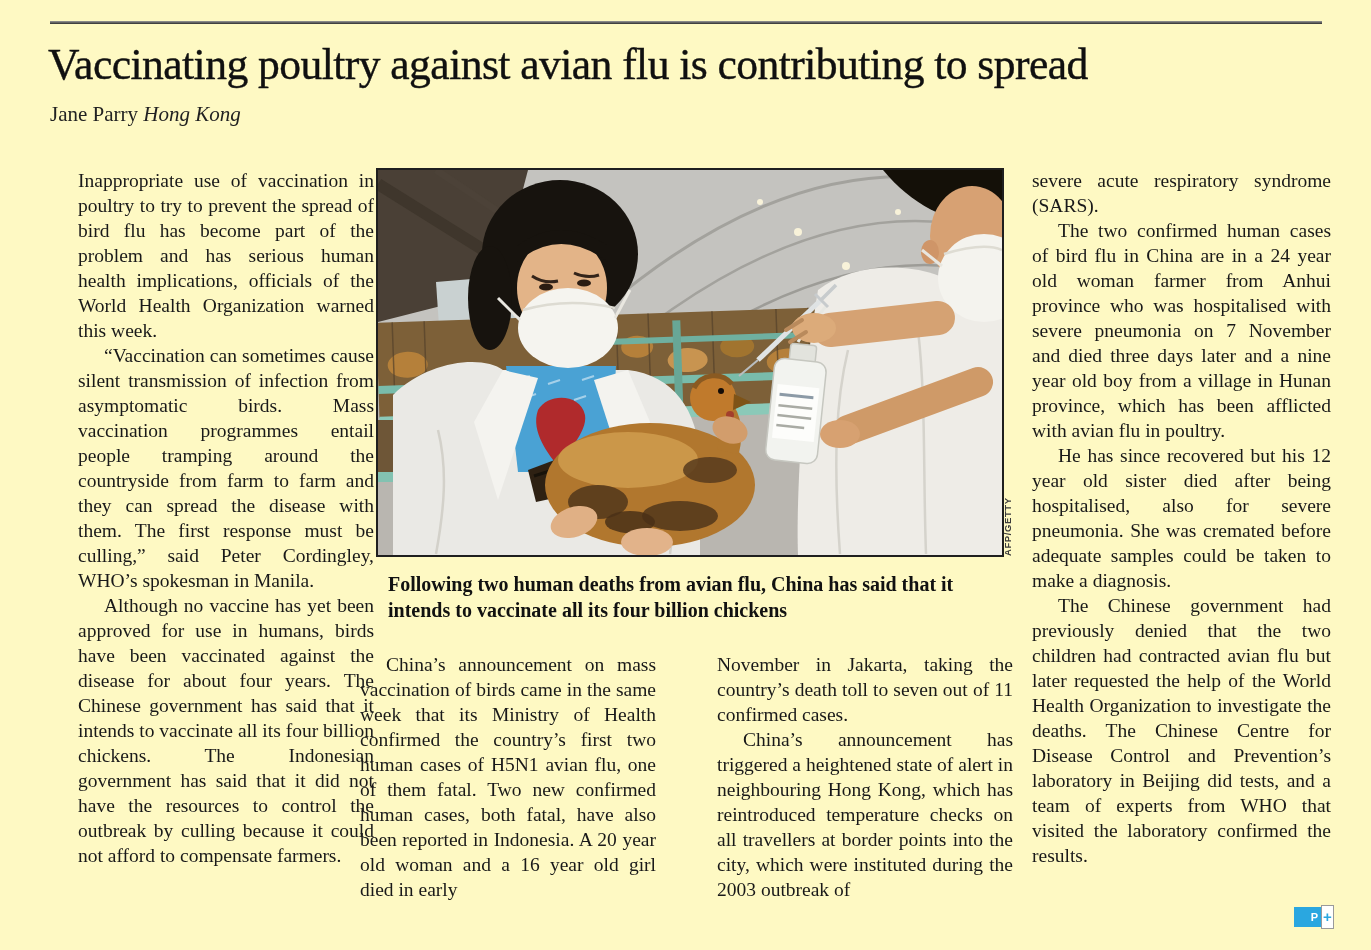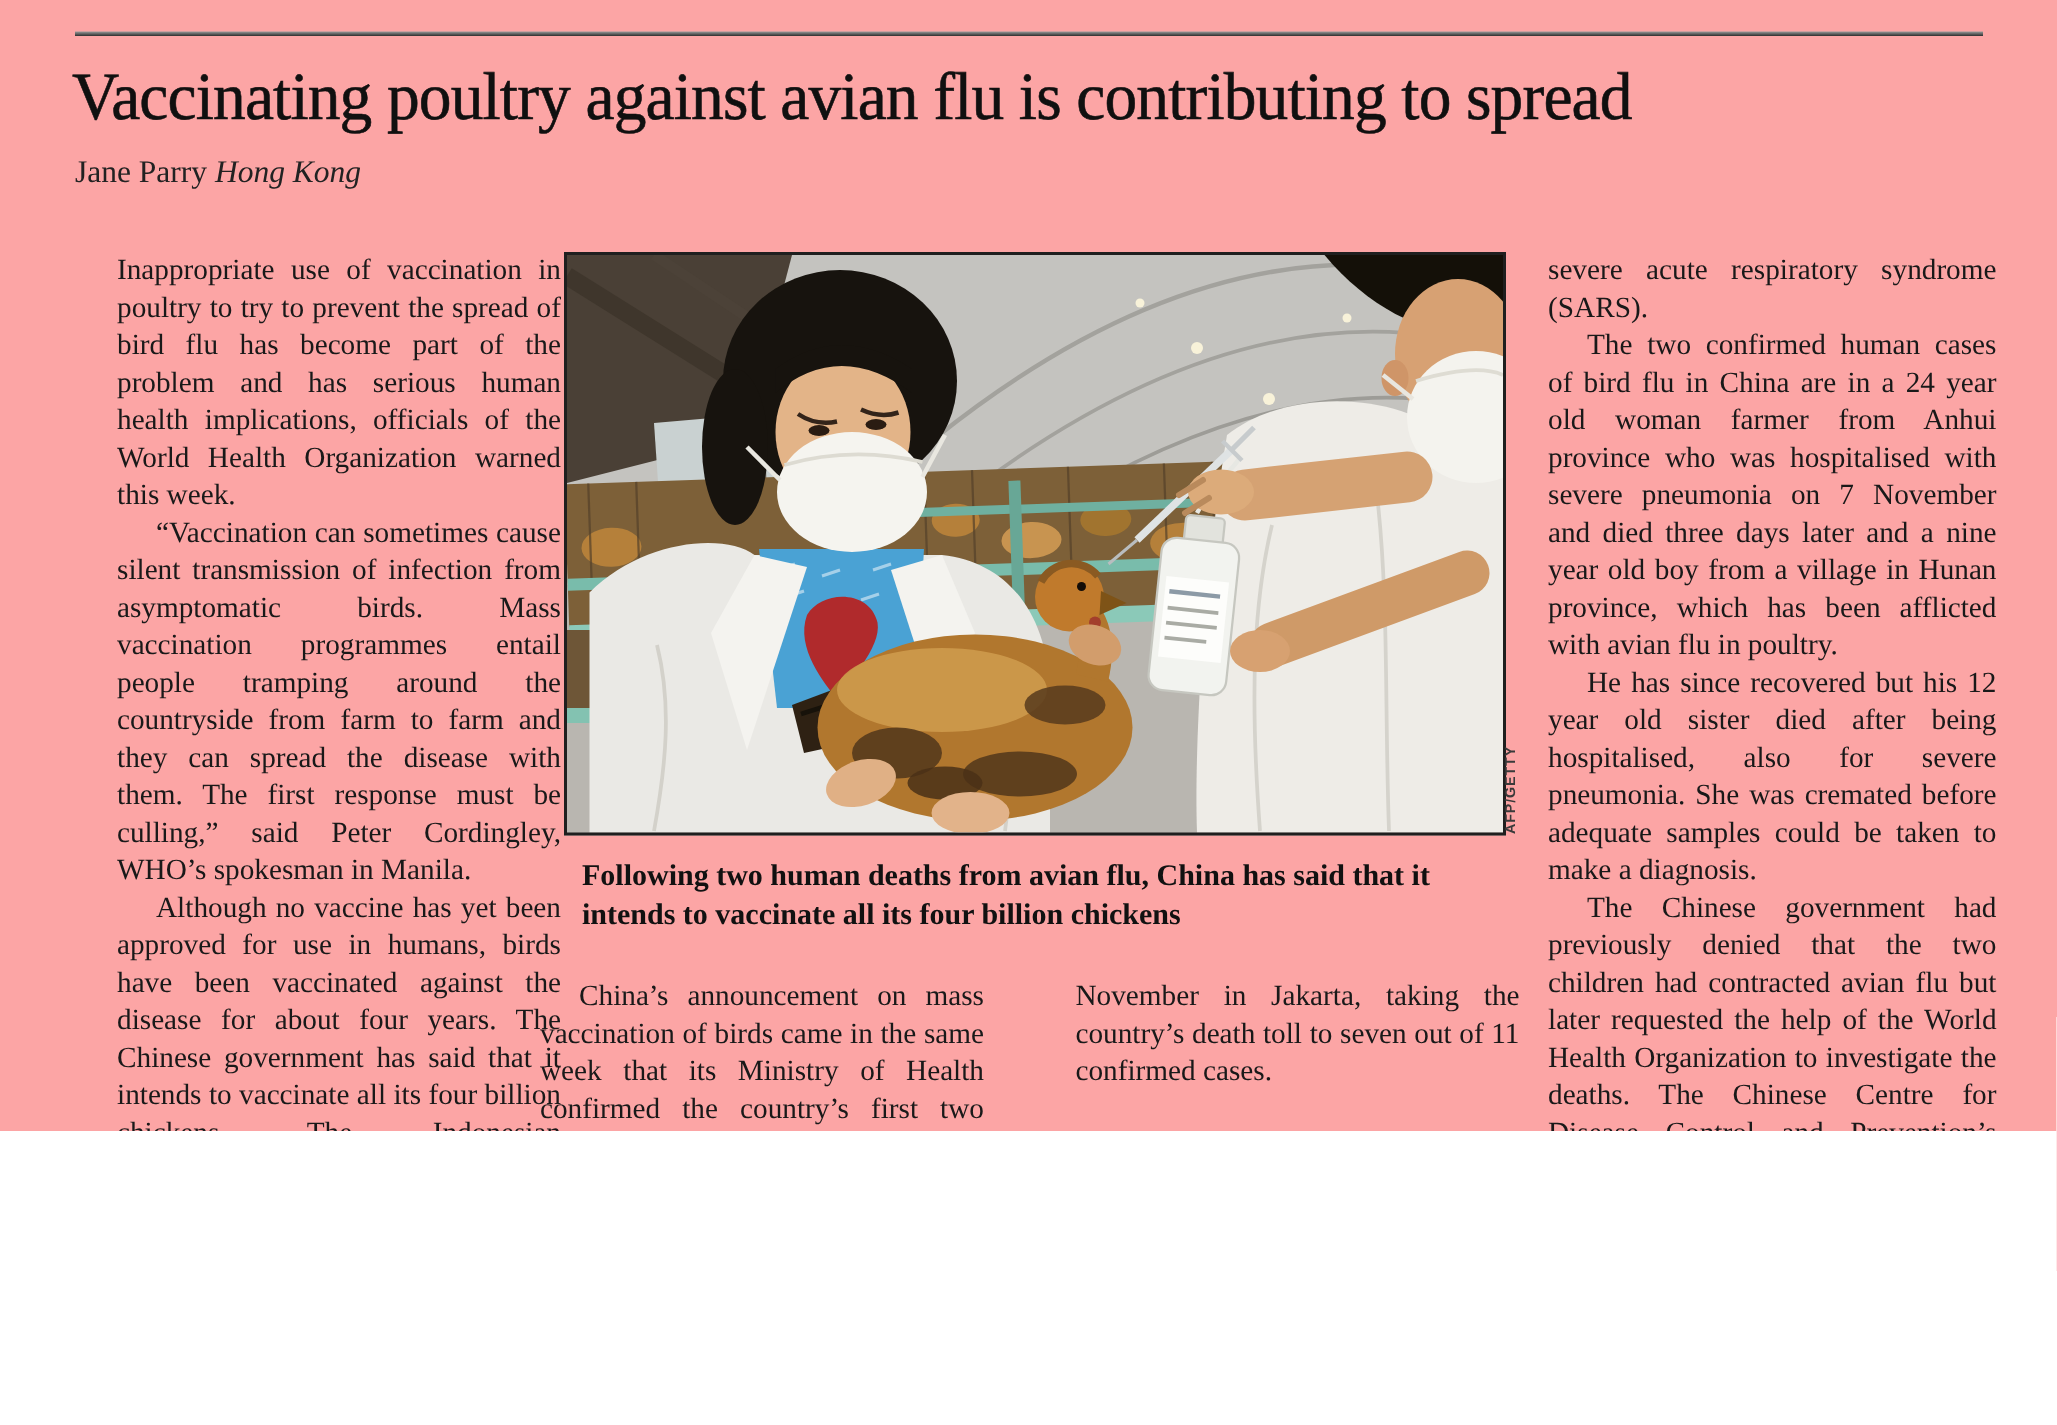--- a/index.html
+++ b/index.html
@@ -1,17 +1,17 @@
 <!DOCTYPE html>
 <html lang="en"><head>
 <meta charset="utf-8">
 <style>
   html,body{margin:0;padding:0;background:#ffffff;}
   body{width:1371px;height:950px;font-family:"Liberation Serif","DejaVu Serif",serif;color:#1b1b1b;}
-  .page{position:relative;width:1371px;height:754px;background:#fca5a5;overflow:hidden;}
+  .page{position:relative;width:1371px;height:950px;background:#fef9c3;overflow:hidden;}
 
   .rule-top{position:absolute;left:50px;top:21px;width:1272px;height:3px;
     background:linear-gradient(#9a9a9a,#2e2e2e);}
 
   .headline{position:absolute;left:48px;top:40px;width:1300px;margin:0;
     font-size:45px;line-height:1.08;font-weight:500;color:#101010;
     letter-spacing:-0.6px;-webkit-text-stroke:0.4px #101010;
     transform:scaleX(0.97);transform-origin:left top;white-space:nowrap;}
 
   .byline{position:absolute;left:50px;top:102px;font-size:21px;color:#222;}
@@ -231,20 +231,21 @@
   <div class="photo-credit">AFP/GETTY</div>
 
   <p class="caption">Following two human deaths from avian flu, China has said that it intends to vaccinate all its four billion chickens</p>
 
   <div class="col" id="col2">
     <p class="indent">China’s announcement on mass vaccination of birds came in the same week that its Min­istry of Health confirmed the country’s first two human cases of H5N1 avian flu, one of them fatal. Two new confirmed human cases, both fatal, have also been reported in Indonesia. A 20 year old woman and a 16 year old girl died in early</p>
   </div>
 
   <div class="col" id="col3">
     <p>November in Jakarta, taking the country’s death toll to seven out of 11 confirmed cases.</p>
+    <p class="indent">China’s announcement has triggered a heightened state of alert in neighbouring Hong Kong, which has reintroduced temperature checks on all travellers at border points into the city, which were instituted during the 2003 outbreak of</p>
   </div>
 
   <div class="col" id="col4">
     <p>severe acute respiratory syn­drome (SARS).</p>
     <p class="indent">The two confirmed human cases of bird flu in China are in a 24 year old woman farmer from Anhui province who was hospi­talised with severe pneumonia on 7 November and died three days later and a nine year old boy from a village in Hunan province, which has been afflict­ed with avian flu in poultry.</p>
     <p class="indent">He has since recovered but his 12 year old sister died after being hospitalised, also for severe pneumonia. She was cremated before adequate sam­ples could be taken to make a diagnosis.</p>
     <p class="indent">The Chinese government had previously denied that the two children had contracted avian flu but later requested the help of the World Health Orga­nization to investigate the deaths. The Chinese Centre for Disease Control and Preven­tion’s laboratory in Beijing did tests, and a team of experts from WHO that visited the laboratory confirmed the results.</p>
   </div>
 
   <div class="pplus">

